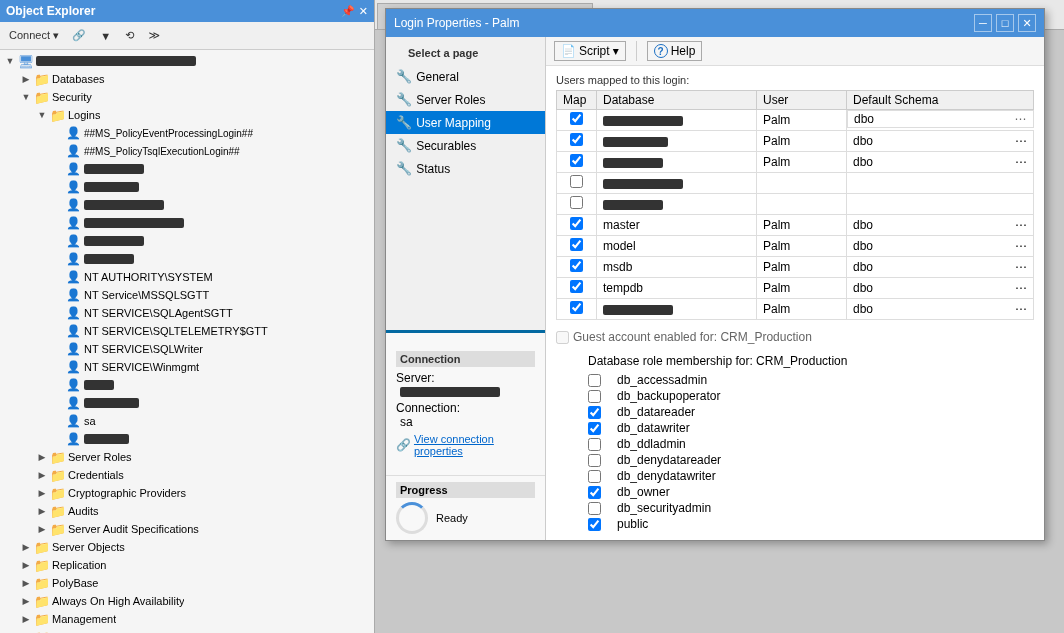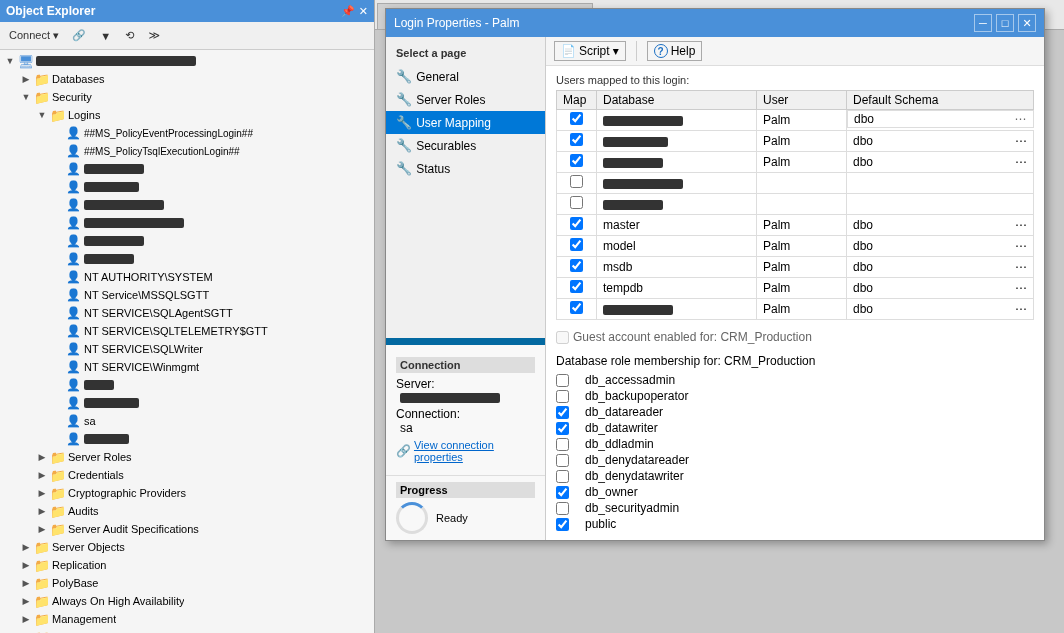--- a/index.html
+++ b/index.html
@@ -131,21 +131,21 @@
       background: none;
       border: 1px solid rgba(255,255,255,0.5);
       color: white;
       cursor: pointer;
       font-size: 11px;
       display: flex; align-items: center; justify-content: center;
     }
     .dialog-sidebar-title {
       font-size: 11px;
       font-weight: bold;
-      padding: 4px 10px 6px;
+      padding: 4px 22px 6px;
       color: #333;
     }
     .dialog-sidebar-item {
       display: flex;
       align-items: center;
       padding: 4px 10px;
       cursor: pointer;
       font-size: 11px;
       gap: 4px;
     }
@@ -186,29 +186,29 @@
       text-align: left;
       font-weight: normal;
     }
     .mapping-table td {
       border: 1px solid #ddd;
       padding: 2px 6px;
       height: 18px;
     }
 
     .guest-row { display: flex; align-items: center; gap: 4px; padding: 2px 0 6px; font-size: 11px; color: #666; }
-    .dbrole-section { font-size: 11px; margin-top: 4px; }
+    .dbrole-section { font-size: 11px; margin-top: 4px; margin-left: 32px; }
     .dbrole-title { margin-bottom: 4px; }
     .dbrole-item { display: flex; align-items: center; gap: 16px; padding: 1px 0; }
 
     
     .connection-section {
       background: #f8f8f8;
-      border-top: 7px solid #0369a1;
-      padding: 12px 10px;
+      border-top: 3px solid #0369a1;
+      padding: 18px 10px;
       margin: 0;
     }
     .connection-title { font-size: 11px; font-weight: bold; margin-bottom: 4px; color: #333; background: #ddd; padding: 2px 4px; }
     .connection-row { font-size: 11px; margin-bottom: 2px; }
     .connection-link { color: #0066cc; text-decoration: underline; cursor: pointer; font-size: 11px; }
 
     
     .progress-section {
       background: #f8f8f8;
       border-top: 1px solid #ddd;

